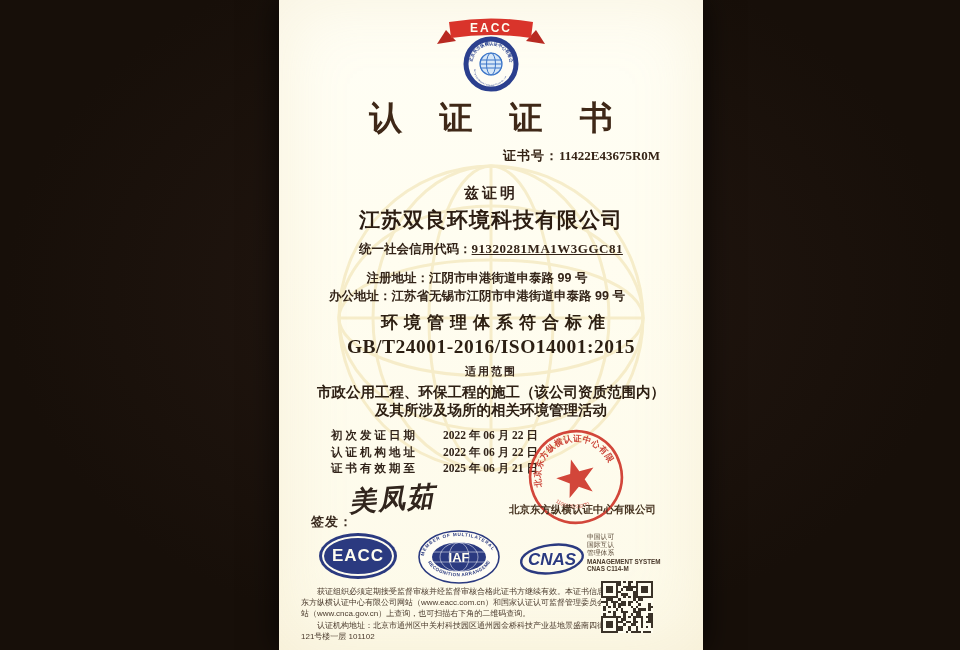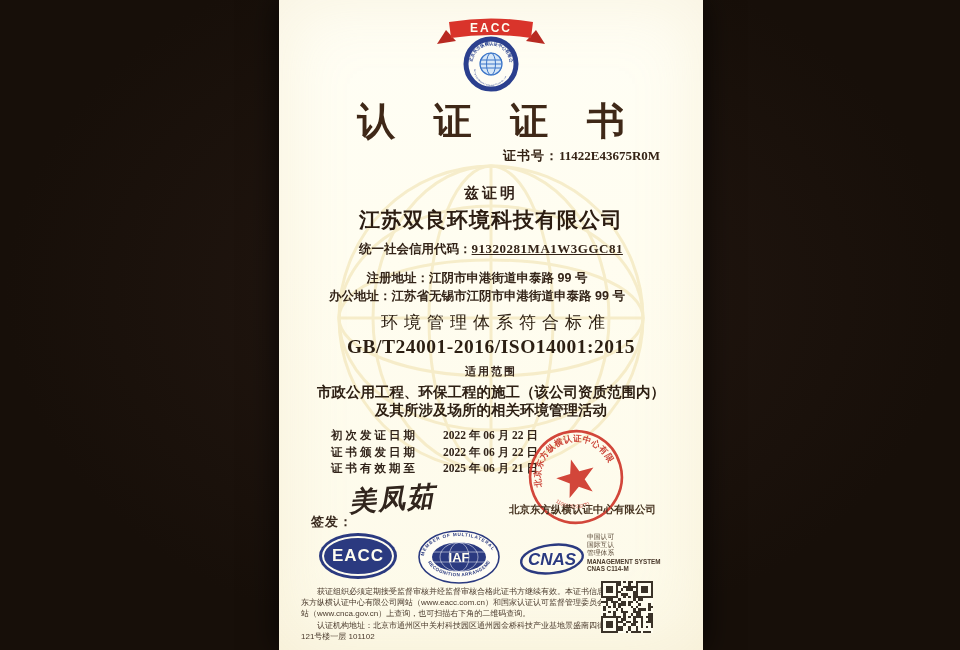--- a/index.html
+++ b/index.html
@@ -17,37 +17,37 @@
   .abs { position:absolute; }
   .center { left:0; width:100%; text-align:center; }
 
   
   .watermark { left:26px; top:148px; width:372px; height:340px; opacity:.6; pointer-events:none; }
 
   
   .top-logo { left:157px; top:14px; width:110px; height:86px; }
 
   .title {
-    top:96px; font-size:38px; font-weight:bold; color:#3f2817;
+    top:96px; font-size:33px; font-weight:bold; color:#3f2817;
     letter-spacing:14px; padding-left:14px; font-family:"Liberation Sans",sans-serif;
   }
   .cert-no { left:224px; top:147px; font-size:13px; color:#352315; font-family:"Liberation Serif",serif; font-weight:bold; white-space:nowrap; }
   .cert-no .lab { letter-spacing:1px; }
 
   .statement { top:184px; font-size:15px; font-weight:bold; color:#33231a; letter-spacing:3px; }
   .company   { top:206px; font-size:21px; font-weight:bold; color:#2c1d12; letter-spacing:1px; }
 
   .kvline { font-size:12.5px; font-weight:bold; color:#342418; white-space:nowrap; }
   .kvline .val { font-family:"Liberation Serif",serif; font-weight:bold; }
   .code-line { top:241px; }
   .code-line .val { font-size:13px; letter-spacing:.5px;text-decoration:underline; }
   .addr1 { top:270px; transform:translateX(-14px); }
   .addr2 { top:288px; transform:translateX(-14px); }
 
-  .system { top:311px; font-size:17px; font-weight:normal; color:#2e2013; letter-spacing:6px; padding-left:10px; }
+  .system { top:311px; font-size:17px; font-weight:bold; color:#2e2013; letter-spacing:6px; padding-left:10px; }
   .standard { top:336px; font-size:19.5px; font-weight:600; color:#2c1f13; font-family:"Liberation Serif",serif; letter-spacing:.5px; }
   .scope-label { top:364px; font-size:11px; font-weight:bold; color:#33231a; letter-spacing:2px; }
   .scope1 { top:383px; font-size:14.5px; font-weight:bold; color:#2e2014; }
   .scope2 { top:401px; font-size:14.5px; font-weight:bold; color:#2e2014; }
 
   .dates { left:52px; top:428px; }
   .date-row { display:flex; align-items:baseline; height:16.5px; white-space:nowrap; }
   .date-row .dl { font-size:11.5px; font-weight:bold; color:#32241a; letter-spacing:3px; width:112px; }
   .date-row .dv { font-size:11.5px; font-weight:bold; color:#32241a; font-family:"Liberation Serif",serif; }
 
@@ -135,21 +135,21 @@
     <div class="abs center scope-label">适用范围</div>
     <div class="abs center scope1">市政公用工程、环保工程的施工（该公司资质范围内）</div>
     <div class="abs center scope2">及其所涉及场所的相关环境管理活动</div>
 
     <div class="abs dates">
       <div class="date-row">
         <span class="dl">初次发证日期</span>
         <span class="dv">2022 年 06 月 22 日</span>
       </div>
       <div class="date-row">
-        <span class="dl">证书颁发日期</span>
+        <span class="dl">认证机构地址</span>
         <span class="dv">2022 年 06 月 22 日</span>
       </div>
       <div class="date-row">
         <span class="dl">证书有效期至</span>
         <span class="dv">2025 年 06 月 21 日</span>
       </div>
     </div>
 
     <div class="abs sign-label">签发：</div>
     <div class="abs sign-name">美凤茹</div>

